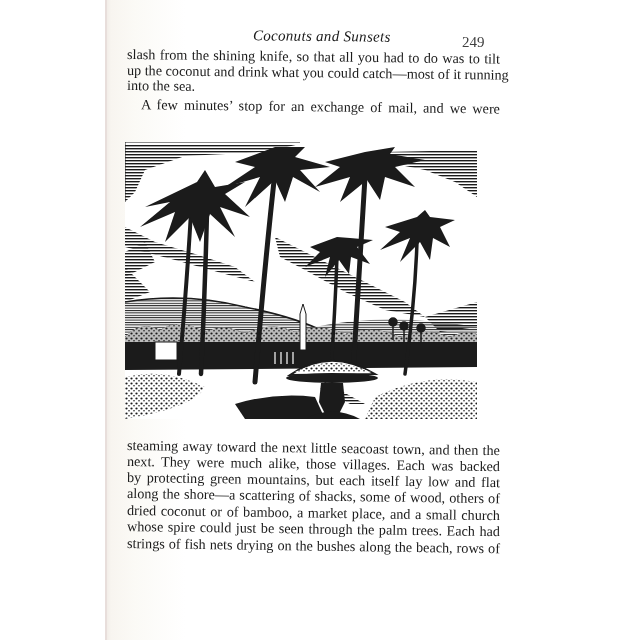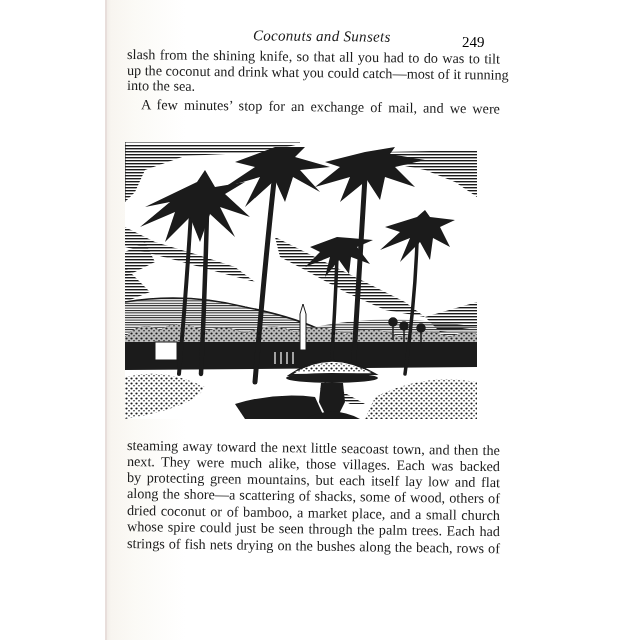--- a/index.html
+++ b/index.html
@@ -16,21 +16,21 @@
       background: #e8dedb;
     }
     .running-head {
       position: absolute; left: 253px; top: 28px;
       font-family: "Liberation Serif", serif; font-style: italic;
       font-size: 15px; color: #1a1a1a; letter-spacing: 0.3px;
       transform: rotate(0.6deg);
     }
     .page-number {
       position: absolute; left: 462px; top: 34px;
-      font-family: "Liberation Serif", serif; font-size: 15px; color: #000000;
+      font-family: "Liberation Serif", serif; font-size: 15px; color: #404040;
     }
     .text-line {
       position: absolute; left: 127px; width: 373px;
       font-family: "Liberation Serif", serif; font-size: 14.2px; color: #1b1b1b;
       line-height: 16px; white-space: nowrap; text-align: justify;
       text-align-last: justify;
     }
     .text-line.last { text-align-last: left; }
     .text-line.indent { padding-left: 14px; width: 359px; }
     .top-block .text-line { transform: rotate(0.7deg); transform-origin: left center; }

